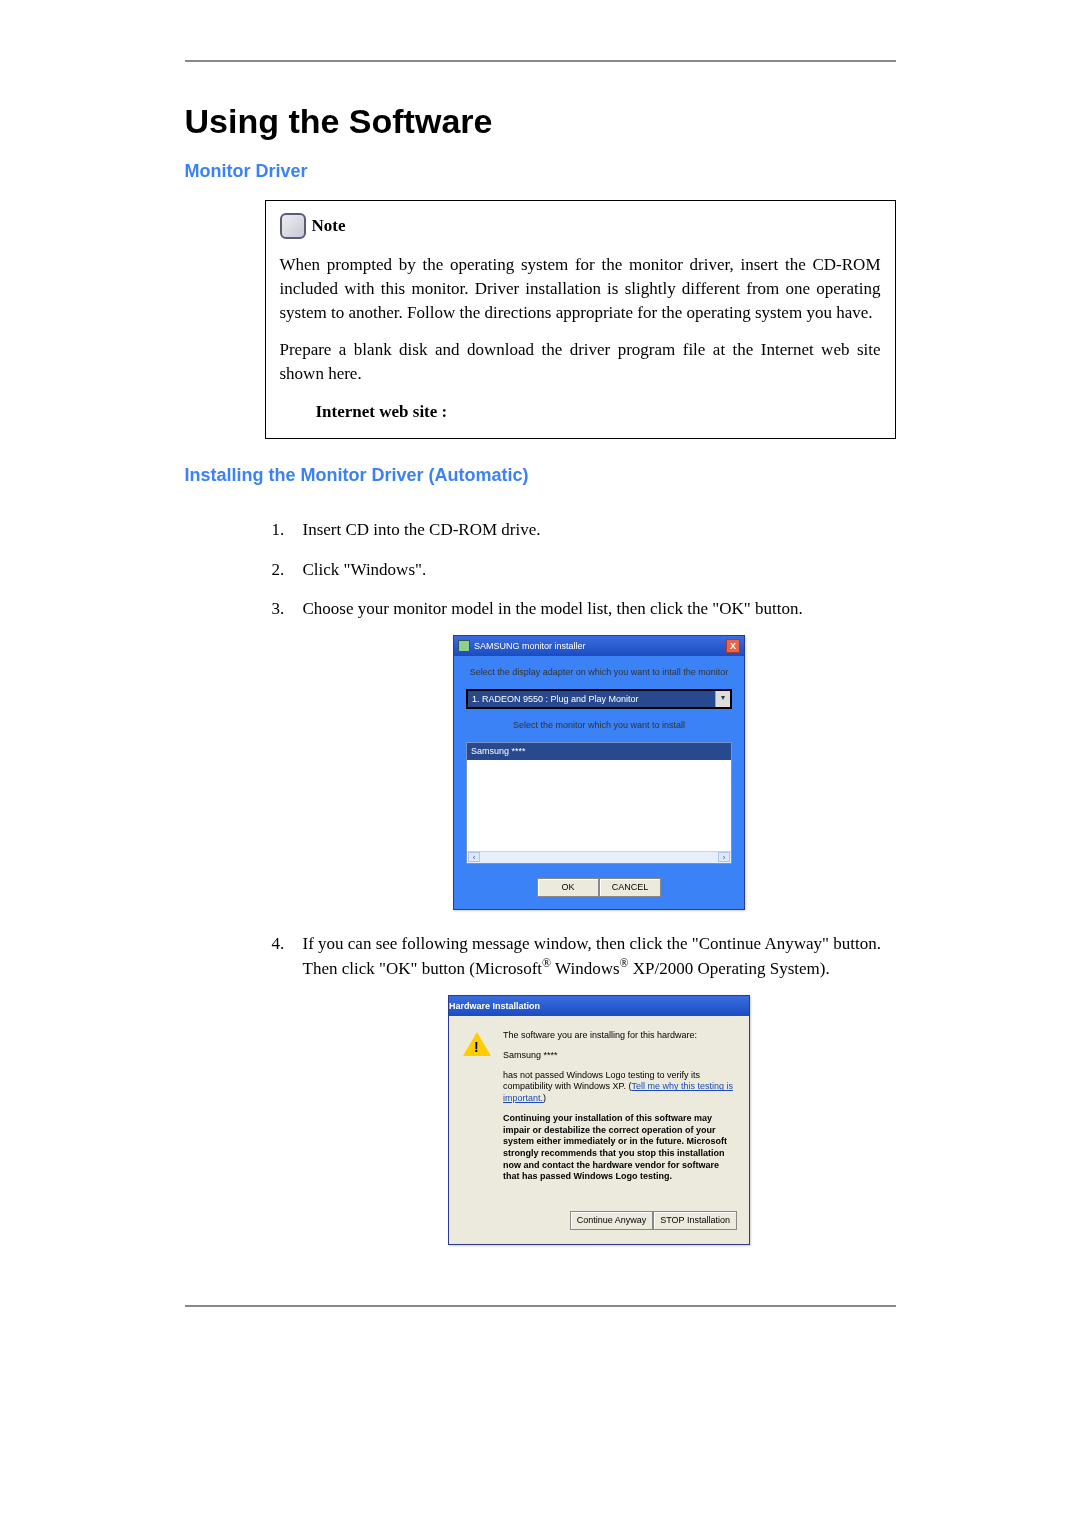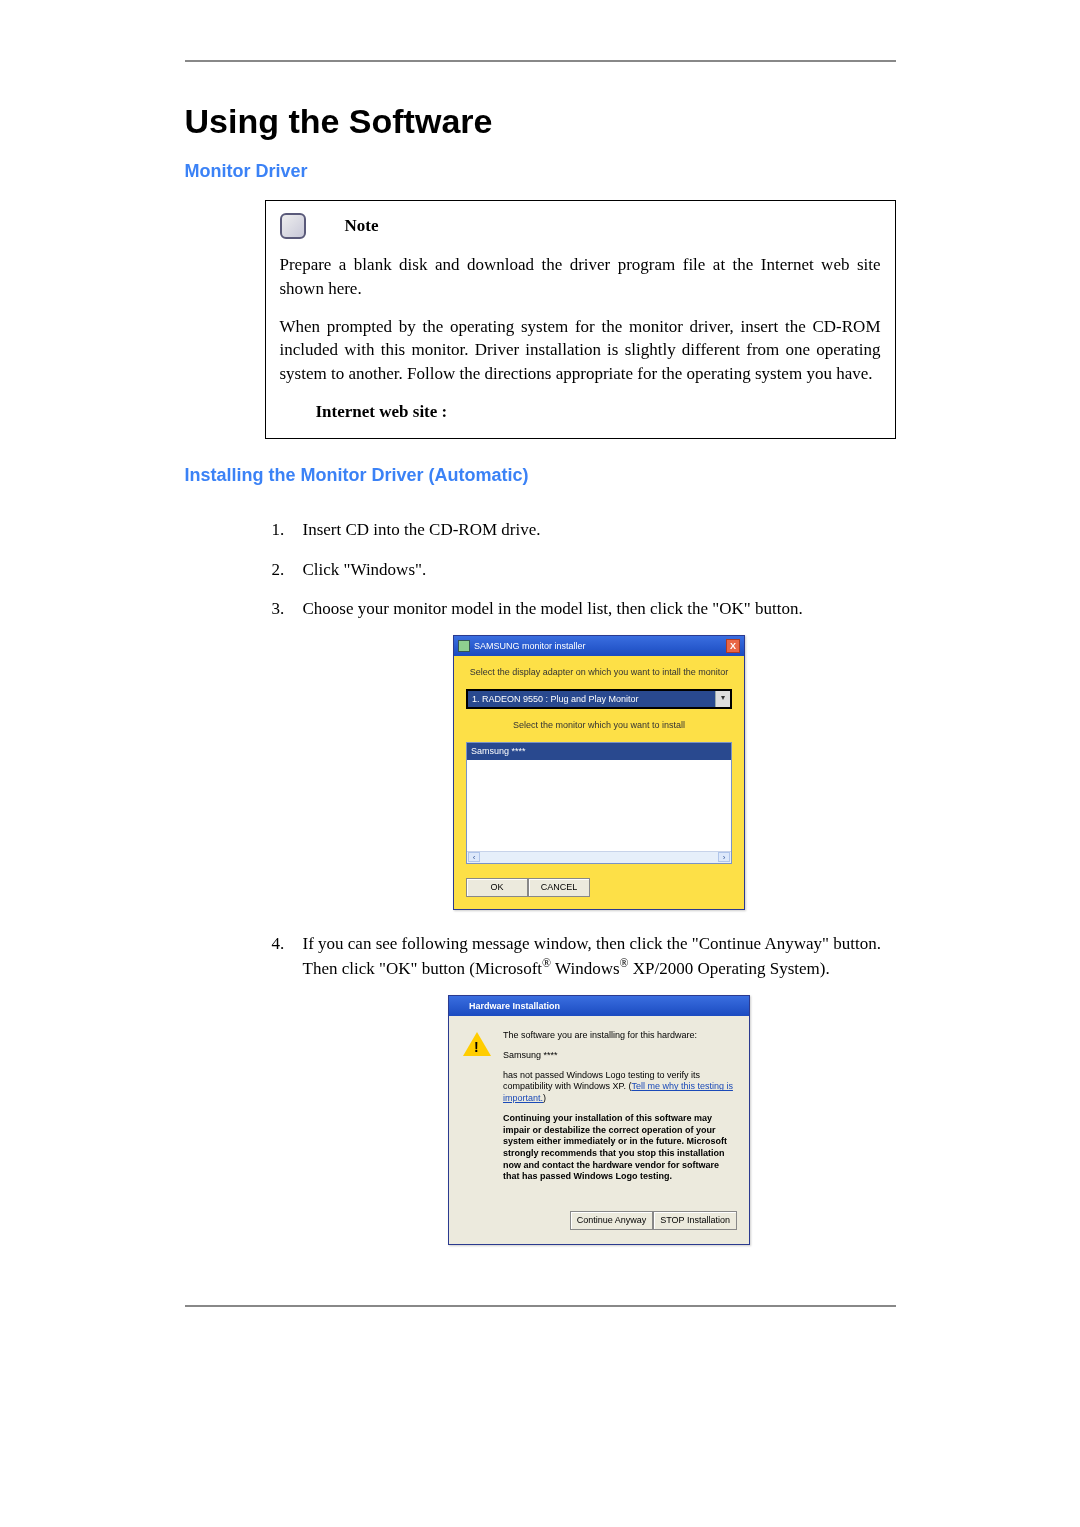--- a/index.html
+++ b/index.html
@@ -46,21 +46,20 @@
     padding: 12px 14px 14px 14px;
     font-size: 17px;
     line-height: 1.4;
     text-align: justify;
   }
   .note-header {
     font-weight: bold;
     display: inline-flex;
     align-items: center;
     margin-bottom: 14px;
-    gap: 33px;
   }
   .note-icon {
     width: 26px;
     height: 26px;
     border: 2px solid #5a5a7a;
     border-radius: 6px;
     background: linear-gradient(135deg,#eee,#c8c8d8);
     margin-right: 6px;
     box-sizing: border-box;
   }
@@ -85,21 +84,21 @@
     display: flex;
     justify-content: center;
     margin: 14px 0 22px 0;
   }
   
   .samsung-dialog {
     width: 290px;
     font-family: Tahoma, Arial, sans-serif;
     font-size: 9px;
     border: 1px solid #2b3a8f;
-    background: #fde047;
+    background: #3b82f6;
     box-shadow: 1px 1px 2px rgba(0,0,0,.2);
   }
   .samsung-titlebar {
     background: linear-gradient(#3a6ee0,#1b4bc0);
     color: #fff;
     padding: 3px 4px;
     display: flex;
     align-items: center;
     justify-content: space-between;
   }
@@ -187,20 +186,21 @@
     border: 1px solid #b0c5ea;
     color: #3a5a9a;
     font-size: 8px;
     line-height: 10px;
     text-align: center;
     box-sizing: border-box;
   }
   .samsung-buttons {
     margin-top: 14px;
     display: flex;
+    justify-content: center;
   }
   .samsung-buttons .btn {
     width: 60px;
     padding: 2px 0;
     font-size: 9px;
     background: #eceadd;
     border: 1px solid #888;
     text-align: center;
     box-shadow: inset 1px 1px 0 #fff;
   }
@@ -209,21 +209,21 @@
     width: 300px;
     font-family: Tahoma, Arial, sans-serif;
     font-size: 9px;
     border: 1px solid #2b3a8f;
     background: #eceadd;
     box-shadow: 1px 1px 2px rgba(0,0,0,.2);
   }
   .hw-titlebar {
     background: linear-gradient(#3a6ee0,#1b4bc0);
     color: #fff;
-    padding: 4px 20px;
+    padding: 4px 0;
     font-weight: bold;
   }
   .hw-body {
     padding: 14px 14px 12px 14px;
     display: flex;
     gap: 12px;
   }
   .hw-warning-icon {
     width: 0;
     height: 0;
@@ -275,22 +275,22 @@
 
   <h1 class="page-title">Using the Software</h1>
 
   <h2 class="section-heading">Monitor Driver</h2>
 
   <div class="note-box">
     <div class="note-header">
       <span class="note-icon"></span>
       <span>Note</span>
     </div>
+    <p class="note-p">When prompted by the operating system for the monitor driver, insert the CD-ROM included with this monitor. Driver installation is slightly different from one operating system to another. Follow the directions appropriate for the operating system you have.</p>
     <p class="note-p">Prepare a blank disk and download the driver program file at the Internet web site shown here.</p>
-    <p class="note-p">When prompted by the operating system for the monitor driver, insert the CD-ROM included with this monitor. Driver installation is slightly different from one operating system to another. Follow the directions appropriate for the operating system you have.</p>
     <div class="note-label">Internet web site :</div>
   </div>
 
   <h2 class="section-heading" style="margin-top:26px;">Installing the Monitor Driver (Automatic)</h2>
 
   <ol class="steps">
     <li>Insert CD into the CD-ROM drive.</li>
     <li>Click "Windows".</li>
     <li>
       <span>Choose your monitor model in the model list, then click the "OK" button.</span>

